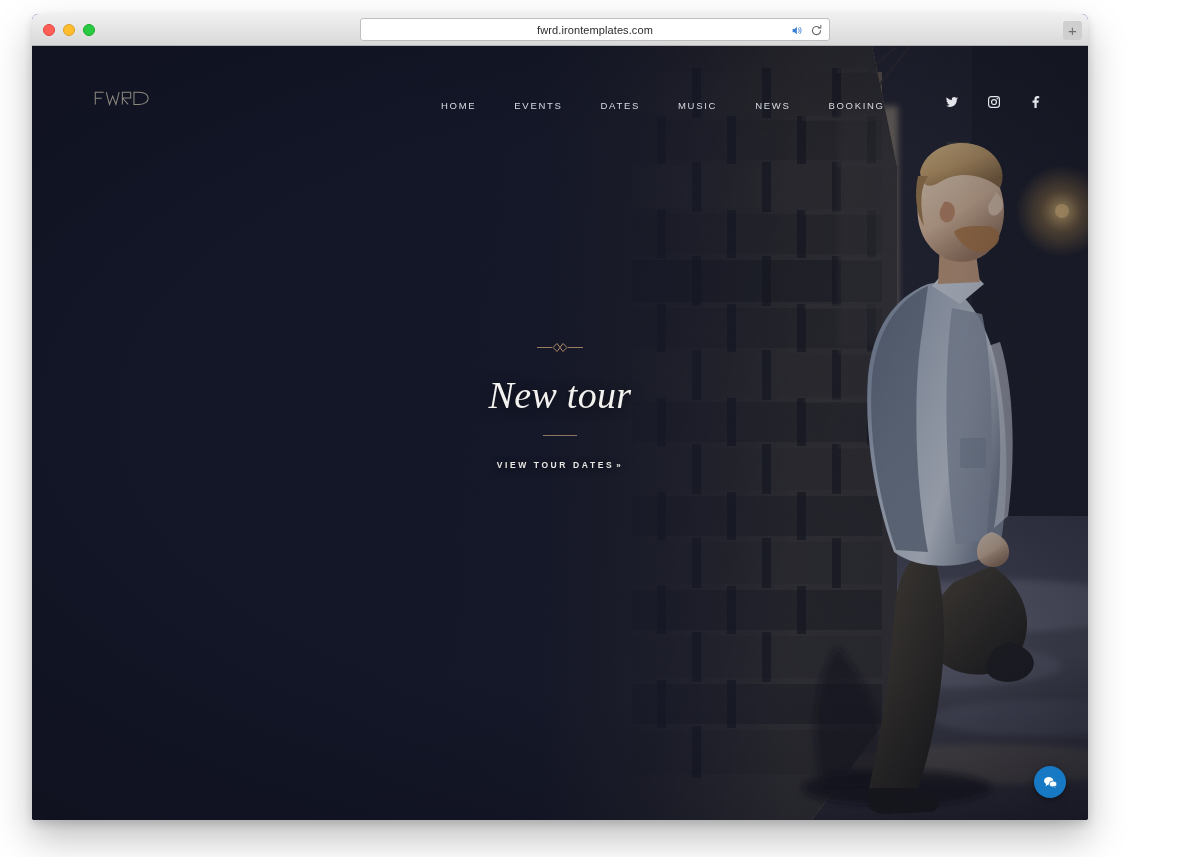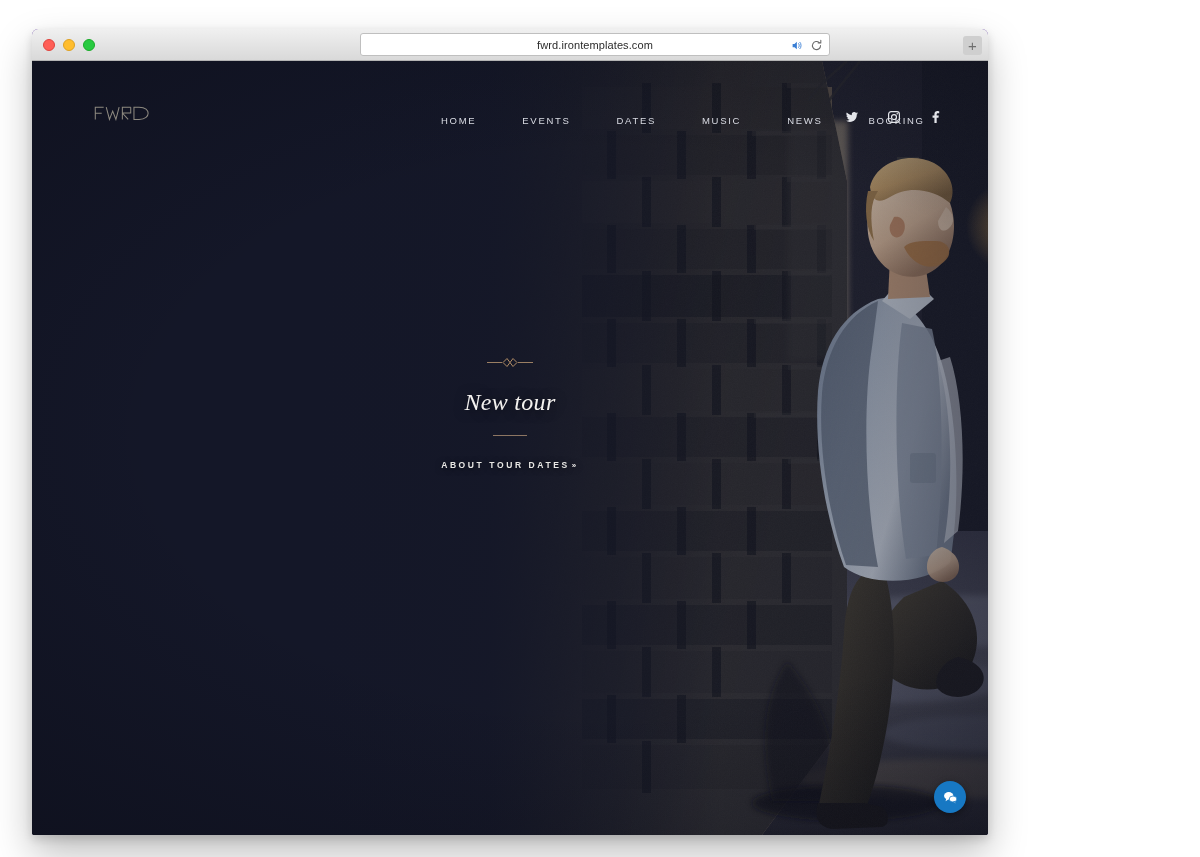--- a/index.html
+++ b/index.html
@@ -10,22 +10,22 @@
     height: 857px;
     background: #ffffff;
     font-family: "Liberation Sans", sans-serif;
     overflow: hidden;
   }
 
   
   .browser-window {
     position: absolute;
     left: 32px;
-    top: 29px;
-    width: 956px;
+    top: 14px;
+    width: 1056px;
     height: 806px;
     background: #4c1d95;
     border-radius: 6px 6px 3px 3px;
     box-shadow: 0 18px 38px rgba(0,0,0,0.26), 0 4px 10px rgba(0,0,0,0.14);
     overflow: hidden;
   }
 
   
   .titlebar {
     position: relative;
@@ -151,21 +151,21 @@
     width: 90px;
     height: 26px;
   }
   .brand svg { display: block; }
 
   .main-nav {
     position: absolute;
     left: 390px;
     top: 46px;
     display: flex;
-    gap: 8px;
+    gap: 0;
   }
   .nav-link {
     color: #d9dbe3;
     font-size: 9.5px;
     letter-spacing: 1.7px;
     text-decoration: none;
     padding: 8px 19px;
     font-weight: 400;
     font-family: "Liberation Sans", sans-serif;
     white-space: nowrap;
@@ -208,21 +208,21 @@
     font-size: 34px;
     line-height: 1.06;
     color: #f4f2ef;
     font-weight: 400;
     letter-spacing: 0.2px;
     text-shadow: 0 1px 12px rgba(0,0,0,0.55);
   }
   .hero-title .line2 {
     display: block;
     font-style: italic;
-    font-size: 24px;
+    font-size: 38px;
     margin-top: 2px;
     letter-spacing: 0.3px;
   }
 
   .hero-rule {
     width: 34px;
     height: 1px;
     background: #8d7663;
     margin: 20px auto 18px;
   }
@@ -588,21 +588,21 @@
         </svg>
       </div>
 
       <h1 class="hero-title">
         <span class="line2">New tour</span>
       </h1>
 
       <div class="hero-rule"></div>
 
       <a class="cta-link" href="#">
-        <span>ABOUT TOUR DATES</span><span class="cta-chevron">»</span>
+        <span>VIEW TOUR DATES</span><span class="cta-chevron">»</span>
       </a>
     </section>
 
     <button class="chat-button">
       <svg viewBox="0 0 24 24" width="17" height="17" aria-hidden="true">
         <ellipse cx="9.5" cy="9.6" rx="6.6" ry="5.2" fill="#ffffff"></ellipse>
         <path d="M6 13.4 L5 17.2 L9.4 14.6 Z" fill="#ffffff"></path>
         <ellipse cx="15.6" cy="14.2" rx="5.4" ry="4.3" fill="#ffffff" stroke="#1778c3" stroke-width="1.1"></ellipse>
         <path d="M18.6 17.4 L19.6 20.4 L15.8 18.4 Z" fill="#ffffff" stroke="#1778c3" stroke-width="1.1" stroke-linejoin="round"></path>
       </svg>

